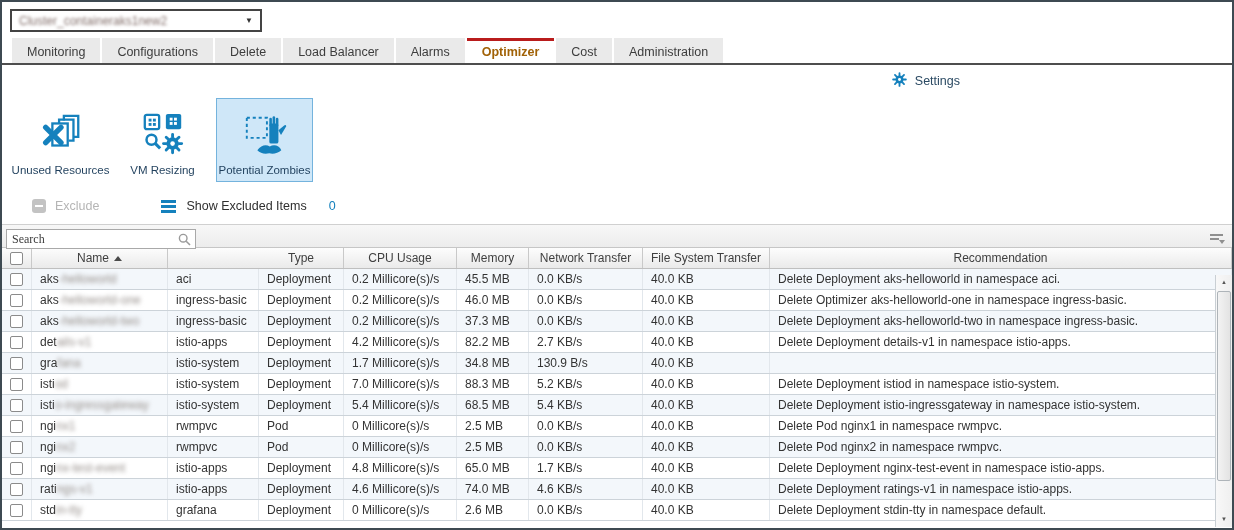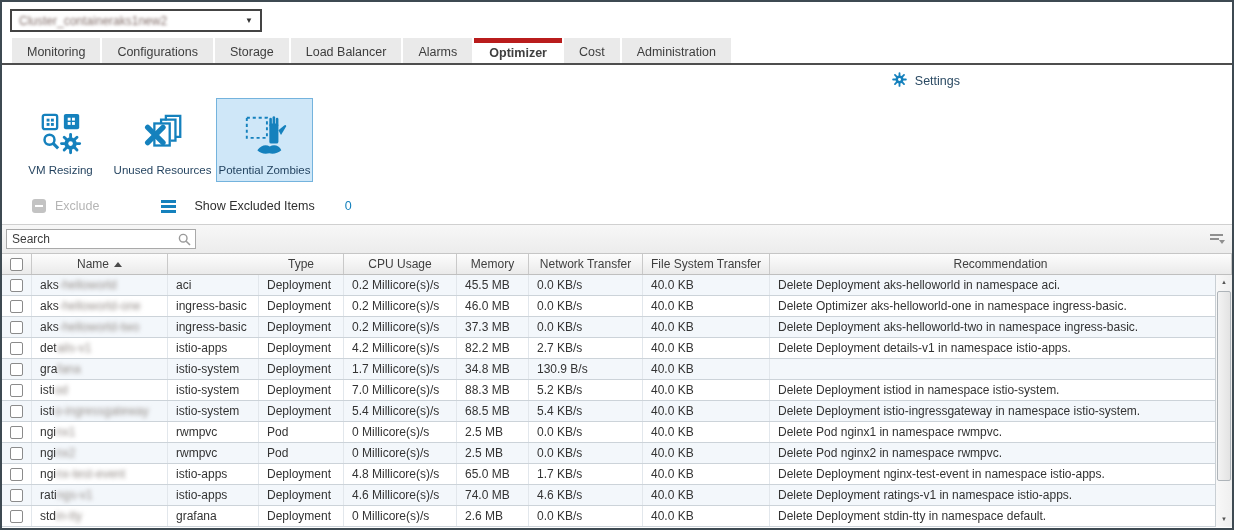--- a/index.html
+++ b/index.html
@@ -28,21 +28,21 @@
   }
   .dd-arrow { font-size:8px; color:#333; flex:0 0 auto; }
 
   
   .tabbar { display:flex; padding-left:10px; height:27px; border-bottom:2px solid #4e4e4e; }
   .tab {
     display:flex; align-items:center; padding:0 15px; margin-right:2px;
     background:#eaeaea; color:#3d3d3d; font-size:12.5px; cursor:pointer;
     border-top:3px solid transparent; white-space:nowrap;
   }
-  .tab.active { background:#fff; font-weight:bold; color:#404040; border-top:5px solid #b91c1c; }
+  .tab.active { background:#fff; font-weight:bold; color:#a16207; border-top:3px solid #b91c1c; }
 
   
   .settings-row { height:32px; display:flex; justify-content:flex-end; align-items:center; padding-right:272px; }
   .settings-btn { display:flex; gap:7px; align-items:center; color:#2b4a63; font-size:12.5px; cursor:pointer; }
 
   
   .tools-row { display:flex; padding:1px 0 0 10px; height:91px; }
   .tool {
     width:97px; height:84px; margin-right:5px;
     display:flex; flex-direction:column; align-items:center; justify-content:flex-end;
@@ -50,30 +50,30 @@
   }
   .tool.selected { background:#cfe7f8; border-color:#74b3dd; }
   .tool .ticon { height:52px; display:flex; align-items:center; }
   .tool .lbl { font-size:11.5px; color:#1f3f5c; margin-top:4px; white-space:nowrap; }
 
   
   .actions-row { height:36px; display:flex; align-items:center; font-size:12.5px; }
   .exclude-btn { margin-left:30px; display:flex; align-items:center; gap:9px; color:#b5b5b5; }
   .exclude-ic { width:14px; height:14px; border-radius:3px; background:#c3c3c3; position:relative; }
   .exclude-ic::after { content:""; position:absolute; left:3px; top:6px; width:8px; height:2px; background:#fff; }
-  .show-excluded { margin-left:62px; display:flex; align-items:center; gap:18px; color:#2f2f2f; cursor:pointer; }
+  .show-excluded { margin-left:62px; display:flex; align-items:center; gap:10px; color:#2f2f2f; cursor:pointer; }
   .list-ic { display:flex; flex-direction:column; gap:2px; }
   .list-ic i { width:15px; height:3px; background:#1581bd; }
   .count { color:#1581bd; margin-left:12px; }
 
   
   .grid { position:relative; }
   .grid-toolbar {
-    height:30px; background:linear-gradient(#f7f7f7,#ececec);
-    border-top:1px solid #d0d0d0; border-bottom:1px solid #c6c6c6; position:relative;
+    height:24px; background:linear-gradient(#f7f7f7,#ececec);
+    border-top:1px solid #d0d0d0; border-bottom:1px solid #c6c6c6; position:relative;font-family:Liberation Serif, serif;
   }
   .search-box {
     position:absolute; left:4px; top:4px; width:190px; height:20px;
     background:#fff; border:1px solid #a9a9a9; display:flex; align-items:center;
   }
   .search-box input {
     border:none; outline:none; flex:1; min-width:0; font-size:12px; padding:0 5px;
     font-family:inherit; color:#333; background:transparent;
   }
   .search-box input::placeholder { color:#3c3c3c; opacity:1; }
@@ -141,21 +141,21 @@
   <div class="topbar">
     <div class="cluster-select">
       <span class="val">Cluster_containeraks1new2</span>
       <span class="dd-arrow">▼</span>
     </div>
   </div>
 
   <div class="tabbar" id="tabbar">
       <div class="tab">Monitoring</div>
       <div class="tab">Configurations</div>
-      <div class="tab">Storage</div>
+      <div class="tab">Delete</div>
       <div class="tab">Load Balancer</div>
       <div class="tab">Alarms</div>
       <div class="tab active">Optimizer</div>
       <div class="tab">Cost</div>
       <div class="tab">Administration</div>
     </div>
 
   <div class="settings-row">
     <span class="settings-btn">
       <span class="gicon"><svg width="17" height="17" viewBox="0 0 24 24">
@@ -163,20 +163,33 @@
             <g stroke="#1581bd" stroke-width="2.6" stroke-linecap="round">
               <path d="M12 3v3.2M12 17.8V21M3 12h3.2M17.8 12H21M5.6 5.6l2.3 2.3M16.1 16.1l2.3 2.3M5.6 18.4l2.3-2.3M16.1 7.9l2.3-2.3" fill="none"></path>
             </g>
             <circle cx="12" cy="12" r="2.1" fill="#fff"></circle>
           </svg></span>
       <span>Settings</span>
     </span>
   </div>
 
   <div class="tools-row" id="tools">
+      <div class="tool">
+        <span class="ticon">
+          <svg width="46" height="46" viewBox="0 0 48 48">
+            <g fill="none" stroke="#1581bd" stroke-width="2.4">
+              <path d="M27 10V5h15v22h-5"></path>
+              <path d="M22 14V9h15v22h-5"></path>
+              <rect x="15" y="13" width="16" height="23" fill="#fff"></rect>
+            </g>
+            <path d="M8 17 24 33M24 17 8 33" stroke="#1581bd" stroke-width="5.6" stroke-linecap="round" fill="none"></path>
+          </svg>
+        </span>
+        <span class="lbl">Unused Resources</span>
+      </div>
       <div class="tool">
         <span class="ticon">
           <svg width="46" height="46" viewBox="0 0 48 48">
             <rect x="5" y="4" width="15" height="15" rx="2" fill="none" stroke="#1581bd" stroke-width="2.4"></rect>
             <rect x="9" y="8" width="3" height="3" fill="#1581bd"></rect>
             <rect x="13.5" y="8" width="3" height="3" fill="#1581bd"></rect>
             <rect x="9" y="12.5" width="3" height="3" fill="#1581bd"></rect>
             <rect x="13.5" y="12.5" width="3" height="3" fill="#1581bd"></rect>
             <rect x="27" y="3" width="16" height="16" rx="2" fill="#1581bd"></rect>
             <rect x="31" y="7" width="3" height="3" fill="#fff"></rect>
@@ -187,33 +200,20 @@
             <path d="M15.8 33.8 21 39" stroke="#1581bd" stroke-width="3.2"></path>
             <circle cx="34" cy="34" r="6.5" fill="#1581bd"></circle>
             <g stroke="#1581bd" stroke-width="3" stroke-linecap="round" fill="none">
               <path d="M34 24.5v3M34 40.5v3M24.5 34h3M40.5 34h3M27.3 27.3l2 2M38.7 38.7l2 2M27.3 40.7l2-2M38.7 29.3l2-2"></path>
             </g>
             <circle cx="34" cy="34" r="2.4" fill="#fff"></circle>
           </svg>
         </span>
         <span class="lbl">VM Resizing</span>
       </div>
-      <div class="tool">
-        <span class="ticon">
-          <svg width="46" height="46" viewBox="0 0 48 48">
-            <g fill="none" stroke="#1581bd" stroke-width="2.4">
-              <path d="M27 10V5h15v22h-5"></path>
-              <path d="M22 14V9h15v22h-5"></path>
-              <rect x="15" y="13" width="16" height="23" fill="#fff"></rect>
-            </g>
-            <path d="M8 17 24 33M24 17 8 33" stroke="#1581bd" stroke-width="5.6" stroke-linecap="round" fill="none"></path>
-          </svg>
-        </span>
-        <span class="lbl">Unused Resources</span>
-      </div>
       <div class="tool selected">
         <span class="ticon">
           <svg width="46" height="46" viewBox="0 0 48 48">
             <rect x="5" y="7" width="21" height="21" fill="none" stroke="#1581bd" stroke-width="2" stroke-dasharray="3.2 3"></rect>
             <g fill="#1581bd">
               <rect x="28.5" y="13" width="9.5" height="21" rx="2"></rect>
               <rect x="28.5" y="7" width="2.7" height="9" rx="1.35"></rect>
               <rect x="31.9" y="5.5" width="2.7" height="10" rx="1.35"></rect>
               <rect x="35.3" y="7" width="2.7" height="9" rx="1.35"></rect>
               <path d="M38 20l6-5q1.8-1 2.2 1l-5.5 9z"></path>

